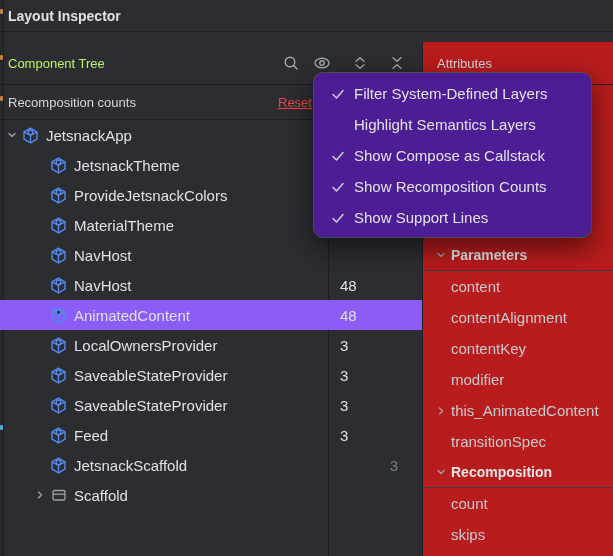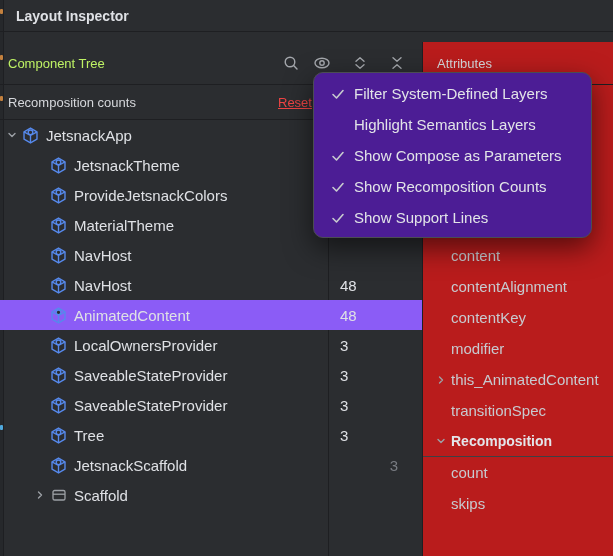--- a/index.html
+++ b/index.html
@@ -7,21 +7,21 @@
   body {
     position:relative; overflow:hidden;
     background:#2B2D30; color:#DFE1E5;
     font-family:"Liberation Sans", sans-serif;
   }
   .abs { position:absolute; }
 
   
   #titlebar { left:0; top:0; width:613px; height:32px;
     border-bottom:1px solid #1E1F22; display:flex; align-items:center;
-    padding-left:16px; font-size:14px; font-weight:700; }
+    padding-left:8px; font-size:14px; font-weight:700; }
 
   
   #edge-strip { left:0; top:0; width:4px; height:556px; background:#26282B;
     border-right:1px solid #1E1F22; z-index:0; }
   .gutter-dot { position:absolute; left:0; width:3px; height:5px; border-radius:1px; z-index:1; }
 
   
   #ct-header { left:0; top:42px; width:422px; height:43px;
     border-bottom:1px solid #1E1F22; display:flex; align-items:center;
     padding-left:8px; font-size:13px; color:#bef264; z-index:2; }
@@ -308,21 +308,21 @@
         </svg>
     </span>
     <span class="node-icon icon-compose">
       <svg width="17" height="17" viewBox="0 0 16 16">
         <path d="M8 1 L14.1 4.5 V11.5 L8 15 L1.9 11.5 V4.5 Z" fill="none" stroke="#5689EC" stroke-width="1.3" stroke-linejoin="round"></path>
         <path d="M1.9 4.5 L8 8 L14.1 4.5 M8 8 V15" fill="none" stroke="#5689EC" stroke-width="1.3" stroke-linejoin="round"></path>
         <circle cx="8" cy="5" r="2.2" fill="#2B2D30" stroke="#5689EC" stroke-width="1.3"></circle>
       </svg>
     </span>
 
-    <span class="label">Tree</span>
+    <span class="label">Feed</span>
     <span class="count">3</span>
   </div>
     <div class="tree-row lvl1">
     <span class="chev" style="visibility: hidden;">
       <svg width="12" height="12" viewBox="0 0 12 12">
           <polyline points="3,4.5 6,7.5 9,4.5" fill="none" stroke="#9DA1A6" stroke-width="1.4" stroke-linecap="round" stroke-linejoin="round"></polyline>
         </svg>
     </span>
     <span class="node-icon icon-compose">
       <svg width="17" height="17" viewBox="0 0 16 16">
@@ -352,20 +352,28 @@
     <span class="count"></span>
   </div>
   </div>
 <div id="v-divider" class="abs"></div>
 
 <div id="right-panel" class="abs">
   <div id="attr-header">
     <span>Attributes</span>
   </div>
   <div id="attr-rows">
+      <div class="attr-row section">
+    <span class="chev">
+      <svg width="12" height="12" viewBox="0 0 12 12">
+            <polyline points="3,4.5 6,7.5 9,4.5" fill="none" stroke="#9DA1A6" stroke-width="1.4" stroke-linecap="round" stroke-linejoin="round"></polyline>
+          </svg>
+    </span>
+    <span class="label">Parameters</span>
+  </div>
       <div class="attr-row item">
     <span class="chev right" style="visibility: hidden;">
       <svg width="12" height="12" viewBox="0 0 12 12">
             <polyline points="3,4.5 6,7.5 9,4.5" fill="none" stroke="#9DA1A6" stroke-width="1.4" stroke-linecap="round" stroke-linejoin="round"></polyline>
           </svg>
     </span>
     <span class="label">content</span>
   </div>
       <div class="attr-row item">
     <span class="chev right" style="visibility: hidden;">
@@ -451,21 +459,21 @@
           </svg>
     </span>
     <span class="mi-label">Highlight Semantics Layers</span>
   </div>
       <div class="menu-item">
     <span class="menu-check">
       <svg width="16" height="16" viewBox="0 0 16 16">
             <polyline points="3,8.5 6.5,12 13,4.5" fill="none" stroke="#C8CBCF" stroke-width="1.6" stroke-linecap="round" stroke-linejoin="round"></polyline>
           </svg>
     </span>
-    <span class="mi-label">Show Compose as Parameters</span>
+    <span class="mi-label">Show Compose as Callstack</span>
   </div>
       <div class="menu-item">
     <span class="menu-check">
       <svg width="16" height="16" viewBox="0 0 16 16">
             <polyline points="3,8.5 6.5,12 13,4.5" fill="none" stroke="#C8CBCF" stroke-width="1.6" stroke-linecap="round" stroke-linejoin="round"></polyline>
           </svg>
     </span>
     <span class="mi-label">Show Recomposition Counts</span>
   </div>
       <div class="menu-item">

